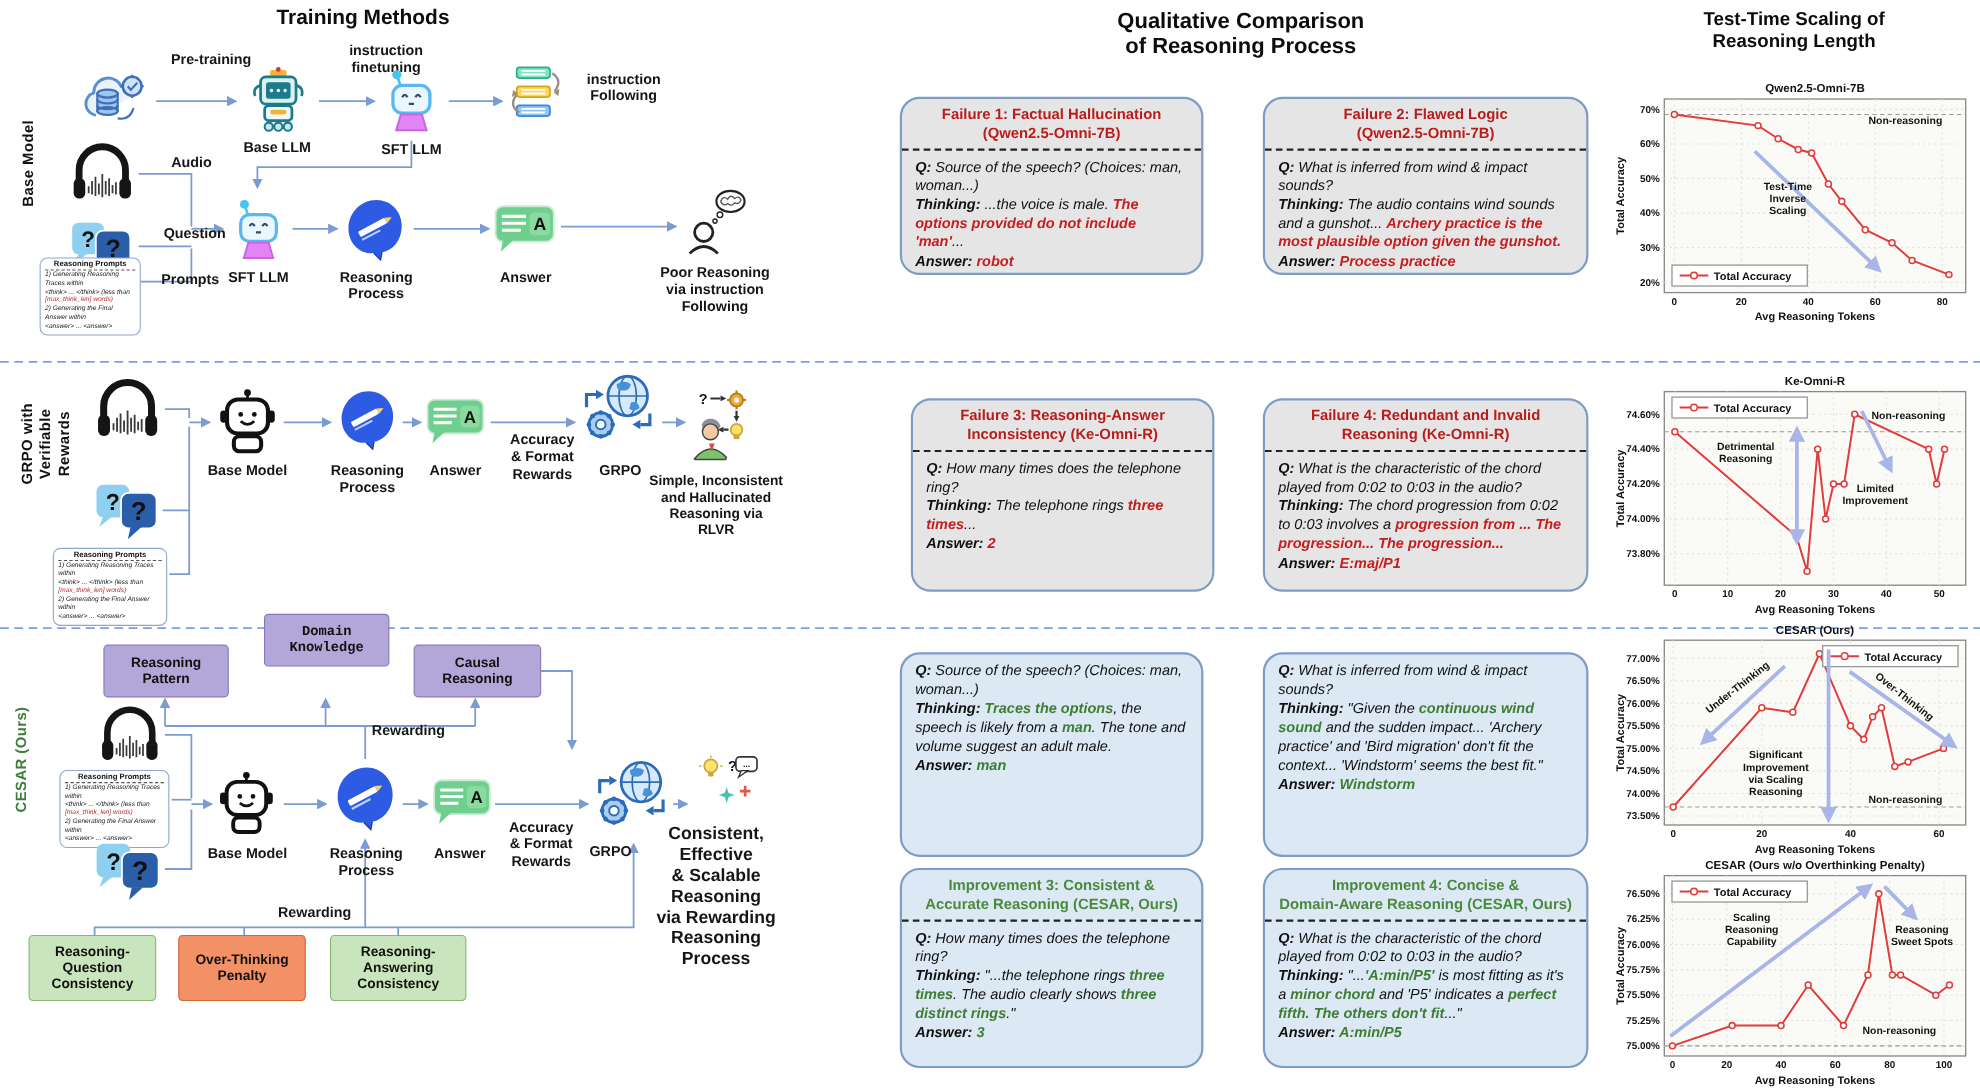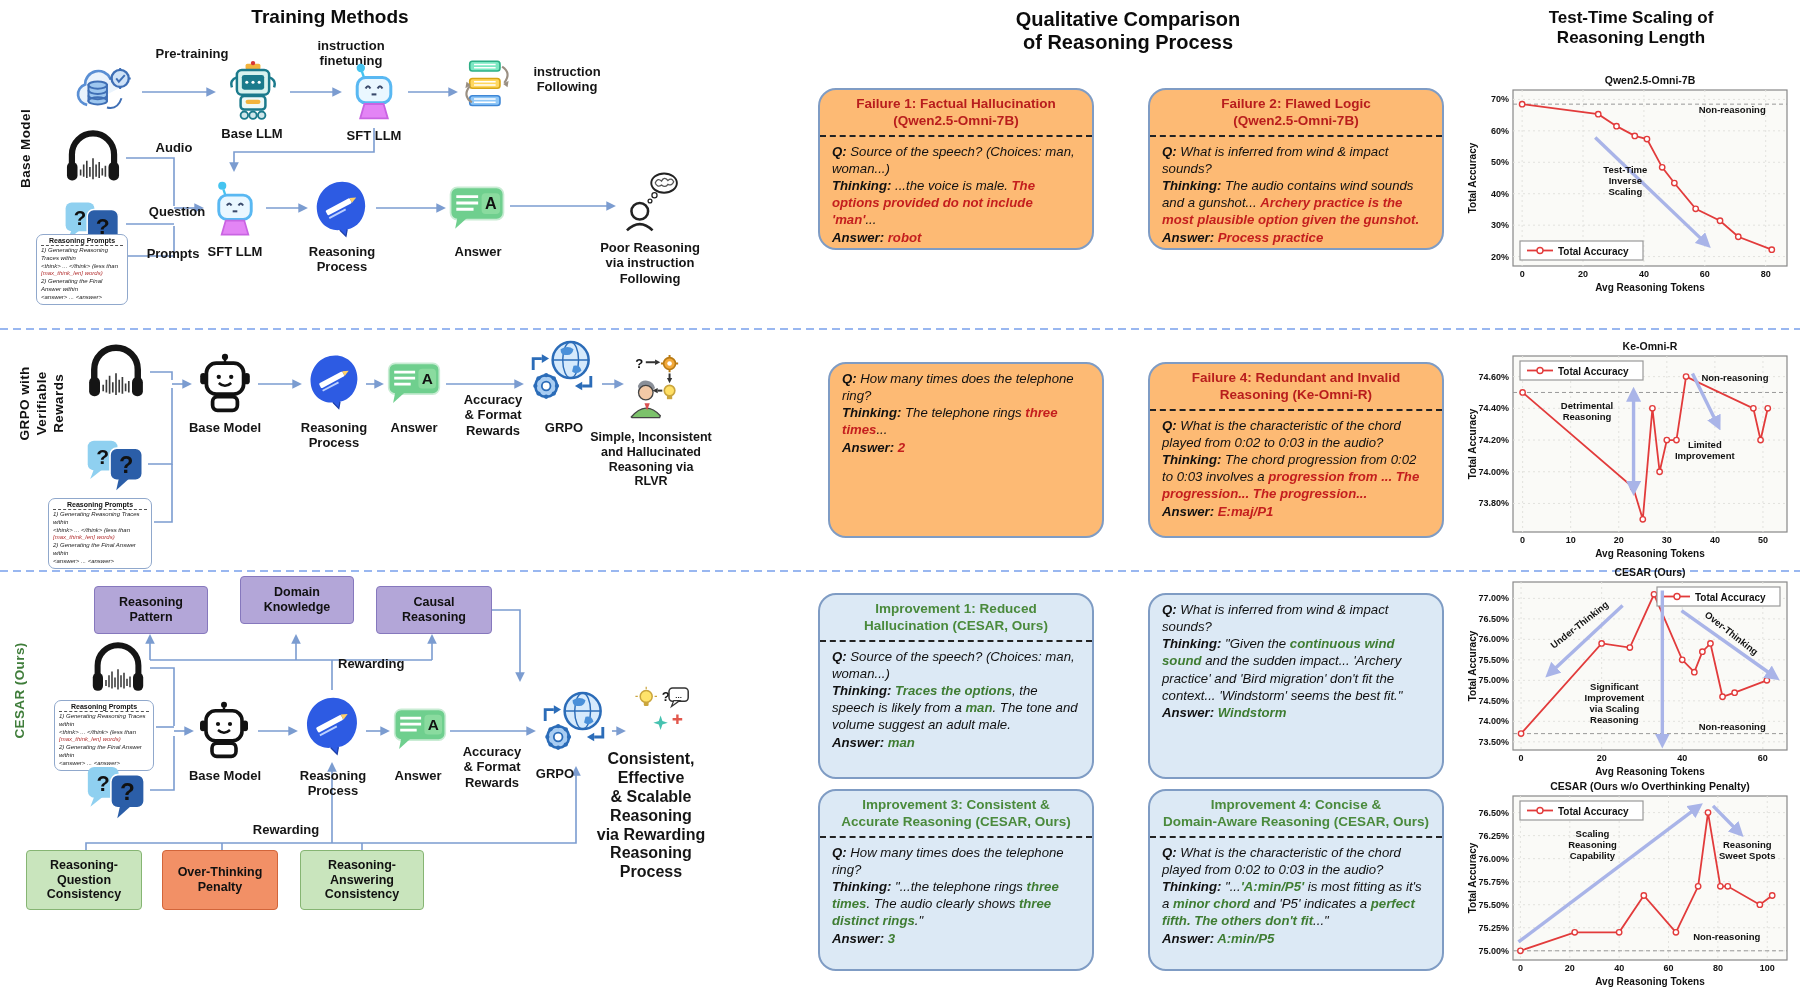--- a/index.html
+++ b/index.html
@@ -12,21 +12,21 @@
        transform:rotate(-90deg);transform-origin:center center;letter-spacing:.4px;line-height:1.25;}
   .icon{position:absolute;}
   .wires{position:absolute;left:0;top:0;pointer-events:none;}
   .dbox{position:absolute;display:flex;align-items:center;justify-content:center;text-align:center;
         font-weight:bold;font-size:12.5px;line-height:1.18;border-radius:4px;white-space:pre-line;
         border:1.6px solid;color:#111;}
   .purple{background:#b3a6d8;border-color:#8678bd;}
   .greenbox{background:#c9e5bd;border-color:#86b573;}
   .orangebox{background:#f29066;border-color:#d2653a;}
   .qbox{position:absolute;border:2px solid #7f9cc4;border-radius:18px;overflow:hidden;}
-  .qbox.failure{background:#fdba74;}
+  .qbox.failure{background:#e5e5e5;}
   .qbox.improvement{background:#dce9f5;}
   .qtitle{font-weight:bold;font-size:13.5px;line-height:1.25;text-align:center;white-space:pre-line;
           padding:6px 10px 5px;border-bottom:2px dashed #222;}
   .failure .qtitle{color:#b81d1d;}
   .improvement .qtitle{color:#4a8a3c;}
   .qbody{padding:6px 12px 8px;font-size:13.2px;line-height:1.3;font-style:italic;white-space:pre-line;}
   .s-b{font-weight:bold;font-style:italic;}
   .s-p{font-style:italic;}
   .s-r{color:#c41e1e;font-weight:bold;font-style:italic;}
   .s-g{color:#3f7d33;font-weight:bold;font-style:italic;}
@@ -360,21 +360,21 @@
 <svg class="icon" style="left:626px;top:348px" width="66" height="76">
       <use href="#sym-conf"></use>
     </svg>
 <div class="lbl" style="left:578px;top:430px;width:146px;font-size:12.5px;">Simple, Inconsistent
 and Hallucinated
 Reasoning via
 RLVR</div>
 
 <div class="dbox purple" style="left:94px;top:586px;width:112px;height:46px;">Reasoning
 Pattern</div>
-<div class="dbox purple" style="left:240px;top:576px;width:112px;height:46px;">Domain
+<div class="dbox purple" style="left:240px;top:558px;width:112px;height:46px;font-family:Liberation Mono, monospace;">Domain
 Knowledge</div>
 <div class="dbox purple" style="left:376px;top:586px;width:114px;height:46px;">Causal
 Reasoning</div>
 <div class="lbl" style="left:338px;top:656px;width:90px;text-align:left;">Rewarding</div>
 <svg class="icon" style="left:88px;top:638px" width="60" height="60">
       <use href="#sym-hp"></use>
     </svg>
 <div class="prompts" style="left:54px;top:700px;width:100px;">
   <div class="pb-title">Reasoning Prompts</div>
   <div class="pb-lines">
@@ -433,34 +433,34 @@
 </span><span class="s-b">Answer: </span><span class="s-r">robot</span></div>
 </div>
 <div class="qbox failure" style="left:1148px;top:88px;width:292px;height:158px;">
   <div class="qtitle">Failure 2:  Flawed Logic
 (Qwen2.5-Omni-7B)</div>
   <div class="qbody"><span class="s-b">Q:</span><span class="s-p"> What is inferred from wind &amp; impact sounds?
 </span><span class="s-b">Thinking:</span><span class="s-p"> The audio contains wind sounds and a gunshot... </span><span class="s-r">Archery practice is the most plausible option given the gunshot.</span><span class="s-p">
 </span><span class="s-b">Answer: </span><span class="s-r">Process practice</span></div>
 </div>
 <div class="qbox failure" style="left:828px;top:362px;width:272px;height:172px;">
+  <div class="qtitle">Failure 3:  Reasoning-Answer
+Inconsistency (Ke-Omni-R)</div>
   <div class="qbody"><span class="s-b">Q:</span><span class="s-p"> How many times does the telephone ring?
 </span><span class="s-b">Thinking:</span><span class="s-p"> The telephone rings </span><span class="s-r">three times</span><span class="s-p">...
 </span><span class="s-b">Answer: </span><span class="s-r">2</span></div>
 </div>
 <div class="qbox failure" style="left:1148px;top:362px;width:292px;height:172px;">
   <div class="qtitle">Failure 4:  Redundant and Invalid
 Reasoning (Ke-Omni-R)</div>
   <div class="qbody"><span class="s-b">Q:</span><span class="s-p">  What is the characteristic of the chord played from 0:02 to 0:03 in the audio?
 </span><span class="s-b">Thinking:</span><span class="s-p"> The chord progression from 0:02 to 0:03 involves a </span><span class="s-r">progression from ... The progression... The progression...</span><span class="s-p">
 </span><span class="s-b">Answer:  </span><span class="s-r">E:maj/P1</span></div>
 </div>
 <div class="qbox improvement" style="left:818px;top:593px;width:272px;height:182px;">
-  <div class="qtitle">Improvement 1:  Reduced
-Hallucination (CESAR, Ours)</div>
   <div class="qbody"><span class="s-b">Q:</span><span class="s-p"> Source of the speech? (Choices: man, woman...)
 </span><span class="s-b">Thinking:</span><span class="s-p"> </span><span class="s-g">Traces the options</span><span class="s-p">, the speech is likely from a </span><span class="s-g">man</span><span class="s-p">. The tone and volume suggest an adult male.
 </span><span class="s-b">Answer: </span><span class="s-g">man</span></div>
 </div>
 <div class="qbox improvement" style="left:1148px;top:593px;width:292px;height:182px;">
   <div class="qbody"><span class="s-b">Q:</span><span class="s-p"> What is inferred from wind &amp; impact sounds?
 </span><span class="s-b">Thinking:</span><span class="s-p"> "Given the </span><span class="s-g">continuous wind sound</span><span class="s-p"> and the sudden impact... 'Archery practice' and 'Bird migration' don't fit the context... 'Windstorm' seems the best fit."
 </span><span class="s-b">Answer: </span><span class="s-g">Windstorm</span></div>
 </div>
 <div class="qbox improvement" style="left:818px;top:789px;width:272px;height:178px;">

